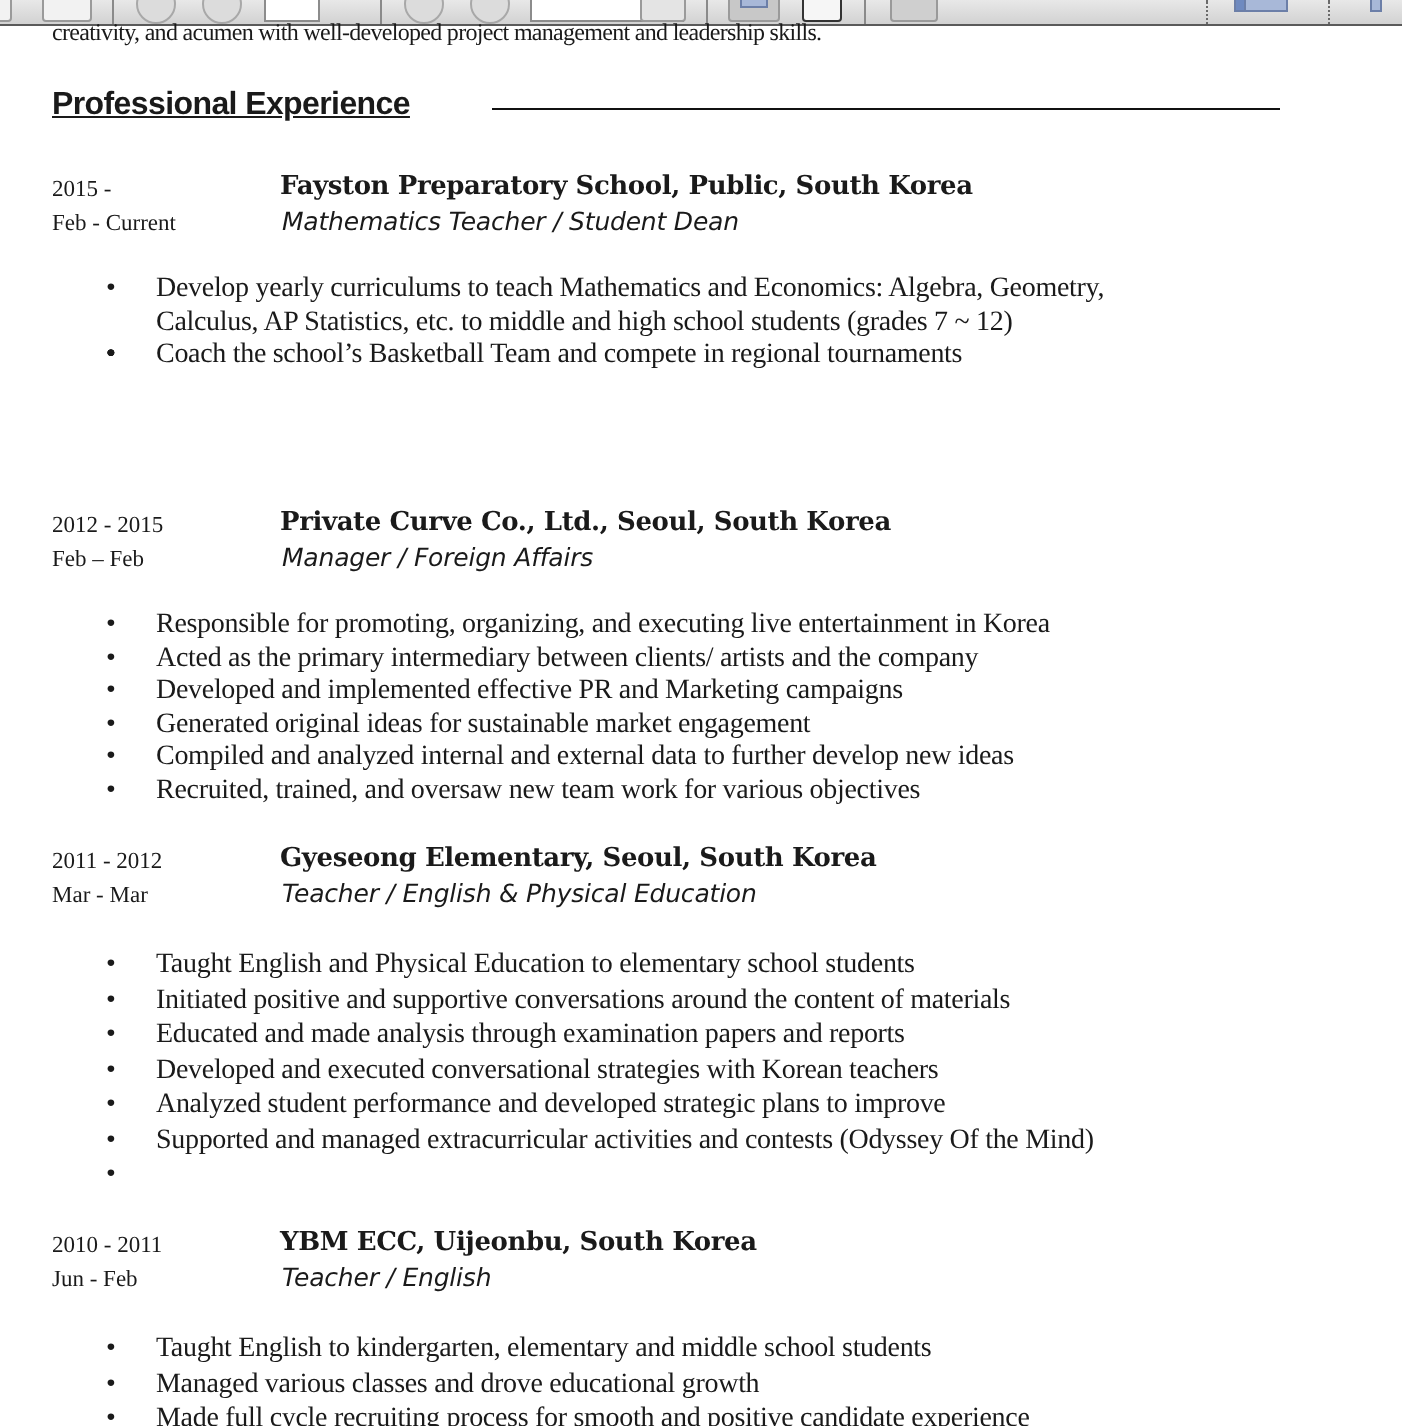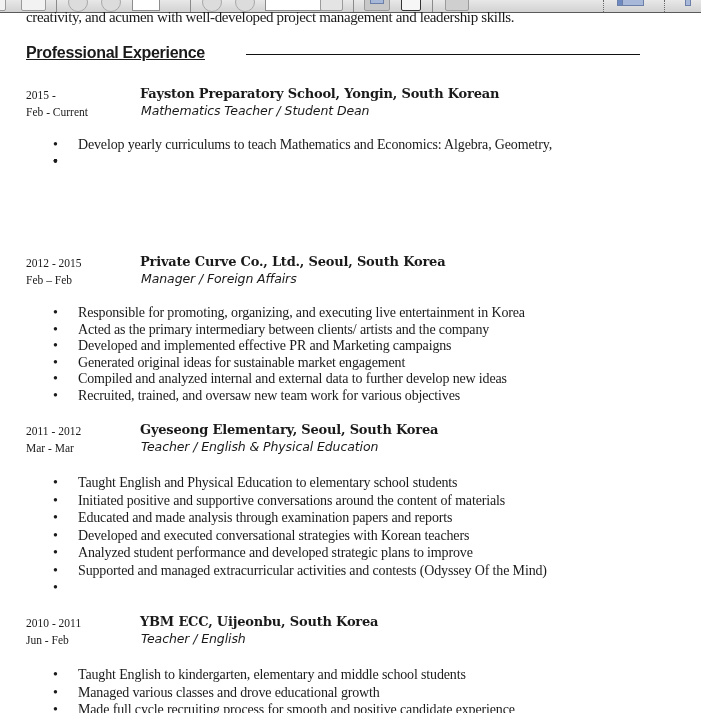--- a/index.html
+++ b/index.html
@@ -38,21 +38,21 @@
   .tb-icon {
     position:absolute; top:-3px; height:10px;
     border:1px solid #6c7fa8; background:#a8b8d8;
   }
 
   .doc {
     position:absolute; left:0; top:13px; width:701px;
   }
   .intro {
     position:absolute; left:26px; top:-4px;
-    font-size:15px; letter-spacing:-0.35px; white-space:nowrap;
+    font-size:12px; letter-spacing:-0.35px; white-space:nowrap;
     font-family:"Liberation Serif", serif;
   }
   .section-head {
     position:absolute; left:26px; top:31px;
     font-family:Liberation Sans, sans-serif; font-weight:bold;
     font-size:16px; text-decoration:underline; letter-spacing:-0.3px;
     white-space:nowrap;
   }
   .section-rule {
     position:absolute; left:246px; top:41px; width:394px; height:1px;
@@ -120,38 +120,42 @@
 
 <div class="doc">
   <div class="intro">creativity, and acumen with well-developed project management and leadership skills.</div>
 
   <div class="section-head">Professional Experience</div>
   <div class="section-rule"></div>
 
   <div class="job" style="top:76px;">
     <div class="dates1">2015 -</div>
     <div class="dates2">Feb - Current</div>
-    <div class="company">Fayston Preparatory School, Yongin, South Korean</div>
+    <div class="company">Fayston Preparatory School, Public, South Korea</div>
     <div class="role">Mathematics Teacher / Student Dean</div>
     <ul class="bullets" style="top:48px;">
       <li>
           <span class="dot">•</span>
           <span class="txt">Develop yearly curriculums to teach Mathematics and Economics: Algebra, Geometry,</span>
         </li>
       <li>
-          <span class="dot">•</span>
-        </li>
-      <li>
-          <span class="dot">•</span>
-        </li>
-      <li>
-          <span class="dot">•</span>
-        </li>
-      <li>
-          <span class="dot">•</span>
+          <span class="txt">Calculus, AP Statistics, etc. to middle and high school students (grades 7 ~ 12)</span>
+        </li>
+      <li>
+          <span class="dot">•</span>
+        </li>
+      <li>
+          <span class="dot">•</span>
+        </li>
+      <li>
+          <span class="dot">•</span>
+        </li>
+      <li>
+          <span class="dot">•</span>
+          <span class="txt">Coach the school’s Basketball Team and compete in regional tournaments</span>
         </li>
     </ul>
   </div>
 
   <div class="job" style="top:244px;">
     <div class="dates1">2012 - 2015</div>
     <div class="dates2">Feb – Feb</div>
     <div class="company">Private Curve Co., Ltd., Seoul, South Korea</div>
     <div class="role">Manager / Foreign Affairs</div>
     <ul class="bullets" style="top:48px;">

